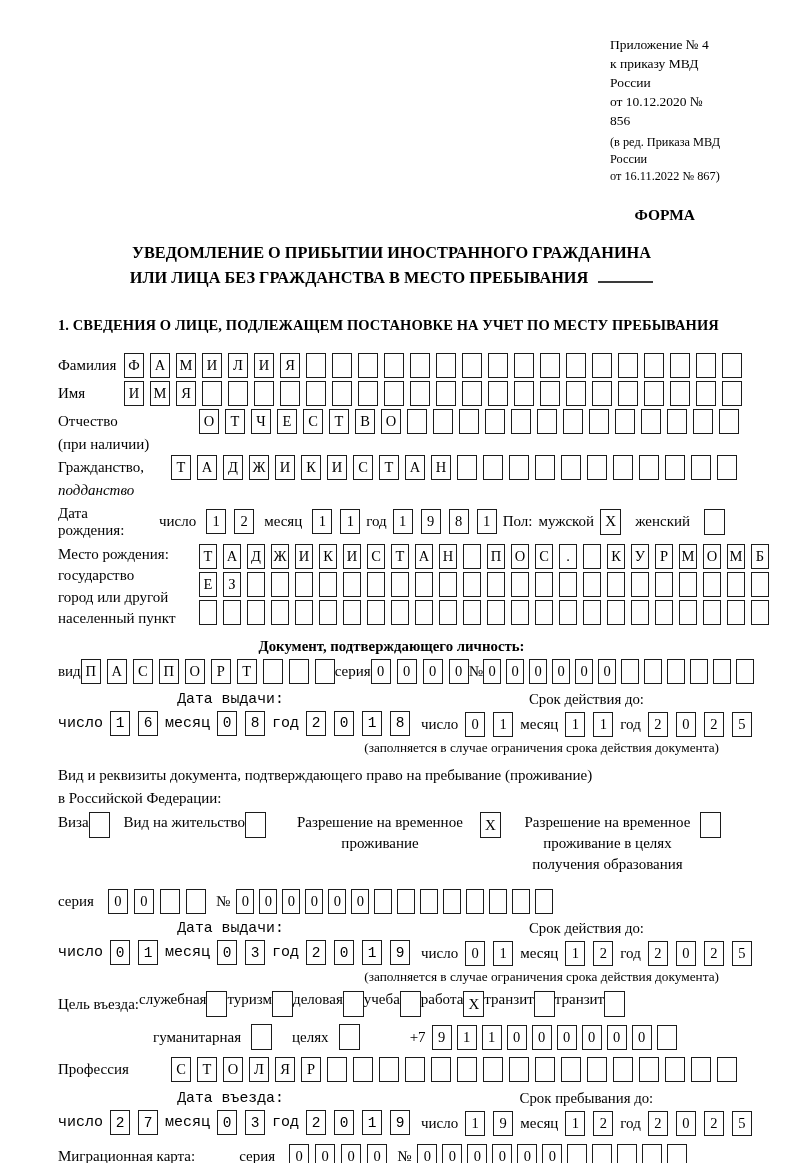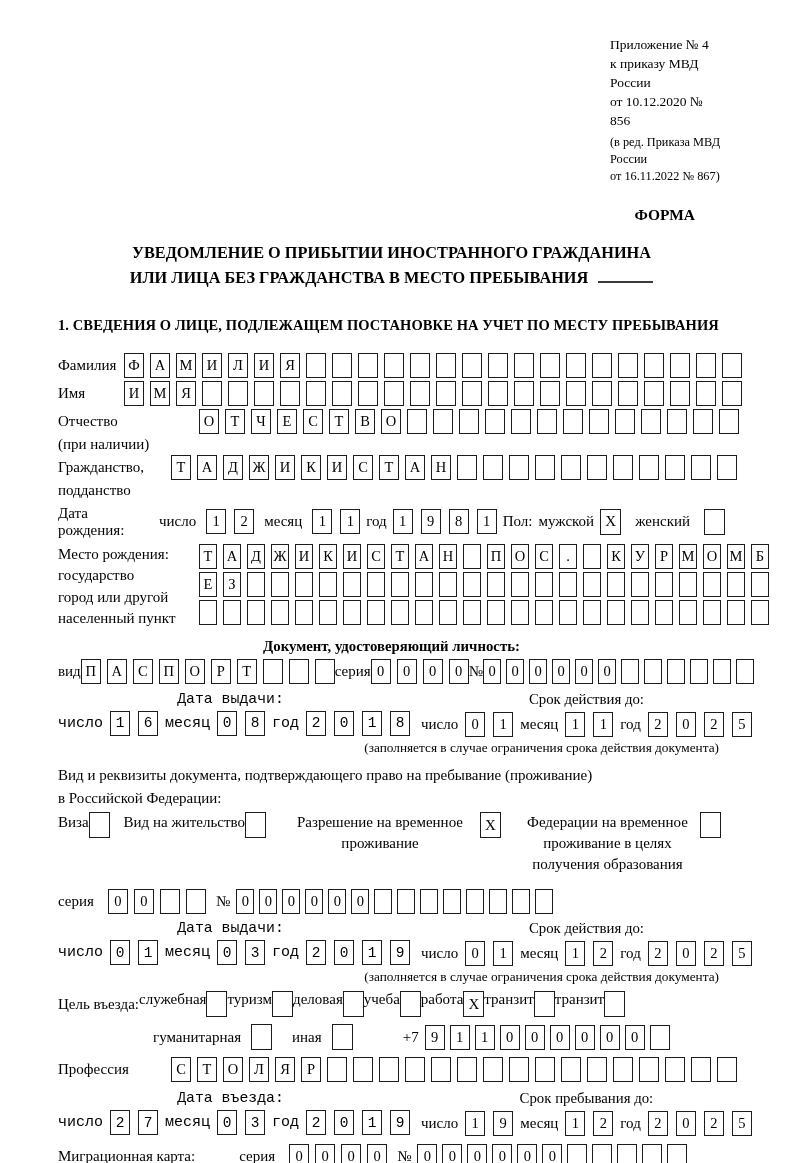--- a/index.html
+++ b/index.html
@@ -151,21 +151,21 @@
         <span class="cell"></span>
         <span class="cell"></span>
         <span class="cell"></span>
         <span class="cell"></span>
       </span>
   </div>
 
   <div class="rt" style="margin-top:0;">
     <span class="lblcol" style="width:113px;">
       <span style="display:block;line-height:25px;">Гражданство,</span>
-      <span style="display:block;line-height:21px;">подданство</span>
+      <span style="display:block;line-height:21px;font-style:italic;">подданство</span>
     </span>
     <span class="cells">
         <span class="cell">Т</span>
         <span class="cell">А</span>
         <span class="cell">Д</span>
         <span class="cell">Ж</span>
         <span class="cell">И</span>
         <span class="cell">К</span>
         <span class="cell">И</span>
         <span class="cell">С</span>
@@ -305,21 +305,21 @@
           <span class="cell"></span>
           <span class="cell"></span>
           <span class="cell"></span>
           <span class="cell"></span>
           <span class="cell"></span>
           <span class="cell"></span>
         </span>
     </span>
   </div>
 
-  <div class="doc-h">Документ, удостоверяющий личность:</div>
+  <div class="doc-h">Документ, подтверждающего личность:</div>
 
   <div class="r" style="justify-content:space-between;margin-top:4px;">
     <span>вид</span>
     <span class="cells">
         <span class="cell">П</span>
         <span class="cell">А</span>
         <span class="cell">С</span>
         <span class="cell">П</span>
         <span class="cell">О</span>
         <span class="cell">Р</span>
@@ -412,21 +412,21 @@
     </span>
     <span class="opt">
       <span class="opt-lbl">Вид на жительство</span>
       <span class="checkbox"></span>
     </span>
     <span class="opt">
       <span class="opt-lbl ctr" style="max-width:200px;">Разрешение на временное проживание</span>
       <span class="checkbox">X</span>
     </span>
     <span class="opt">
-      <span class="opt-lbl ctr" style="max-width:185px;">Федерации на временное проживание в целях получения образования</span>
+      <span class="opt-lbl ctr" style="max-width:185px;">Разрешение на временное проживание в целях получения образования</span>
       <span class="checkbox"></span>
     </span>
   </div>
 
   <div class="r" style="margin-top:14px;">
     <span>серия</span>
       <span class="gap14"></span>
     <span class="cells">
         <span class="cell">0</span>
         <span class="cell">0</span>
@@ -532,21 +532,21 @@
         <span>транзит</span>
         <span class="checkbox"></span>
       </span>
   </div>
 
   <div class="r" style="margin-top:7px;margin-left:95px;">
     <span>гуманитарная</span>
       <span class="gap10"></span>
     <span class="checkbox"></span>
       <span class="gap20"></span>
-    <span>иная</span>
+    <span>целях</span>
       <span class="gap10"></span>
     <span class="checkbox"></span>
       <span class="gap30"></span>
       <span class="gap20"></span>
     <span>+7</span>
       <span class="gap6"></span>
     <span class="cells" style="gap:5px;">
         <span class="cell">9</span>
         <span class="cell">1</span>
         <span class="cell">1</span>

